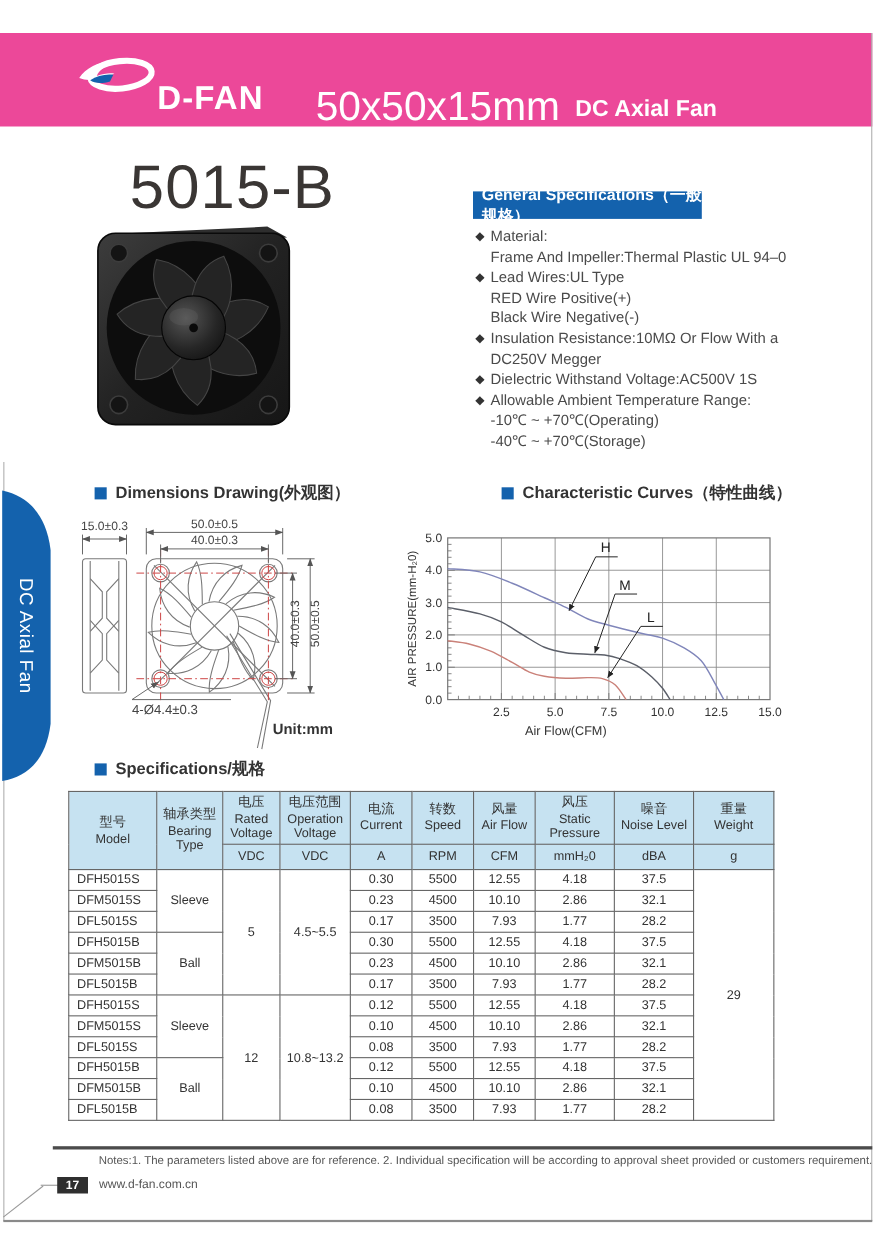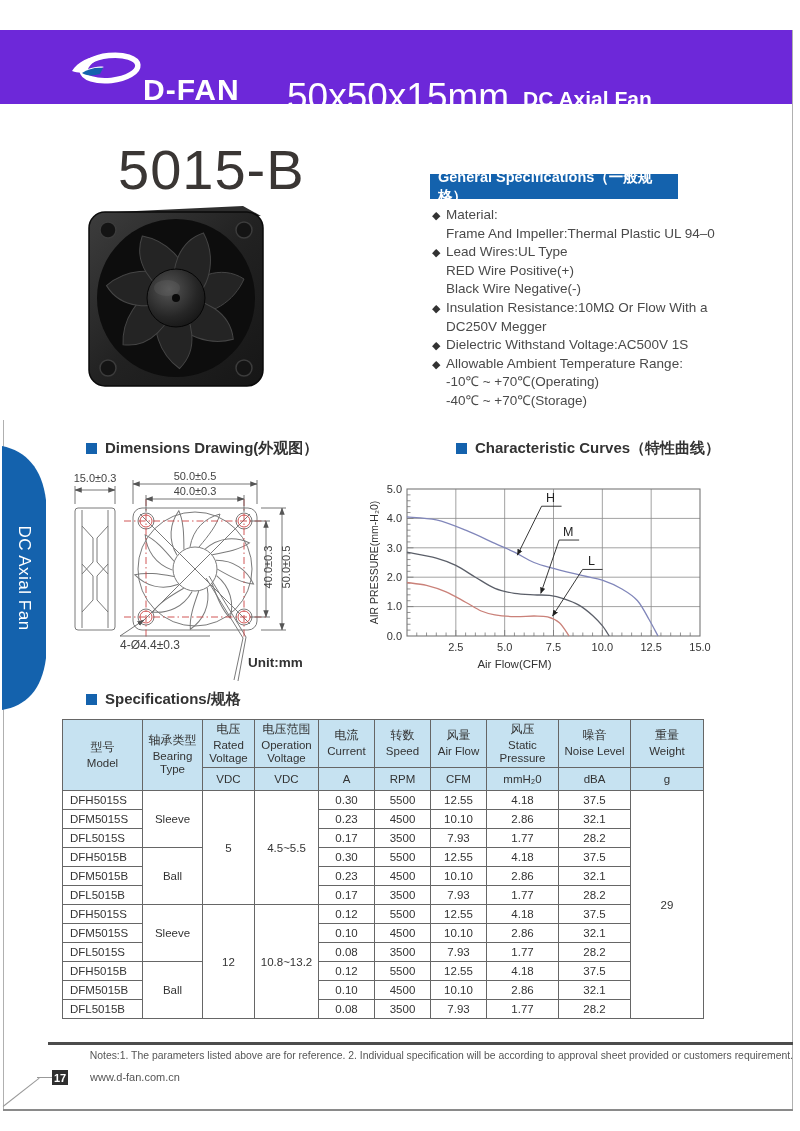--- a/index.html
+++ b/index.html
@@ -1,20 +1,20 @@
 <!DOCTYPE html>
 <html><head>
 <meta charset="utf-8">
 <style>
   * { margin:0; padding:0; box-sizing:border-box; }
   body { background:#e8e8e8; font-family:"Liberation Sans", sans-serif; }
   .page { position:relative; width:800px; height:1131px; background:#fff; margin:0 auto; overflow:hidden; }
 
   
-  .top-bar { position:absolute; left:0; top:30px; width:793px; height:74px; background:#6d28d9;
+  .top-bar { position:absolute; left:0; top:30px; width:793px; height:85px; background:#ec4899;
              display:flex; align-items:baseline; color:#fff; }
   .logo-wrap { position:absolute; left:70px; top:17px; }
   .brand { position:absolute; left:143px; top:60px; font-size:30px; font-weight:bold; letter-spacing:1px; line-height:0; }
   .size-title { position:absolute; left:287px; top:67px; font-size:37px; font-weight:normal; line-height:0; }
   .sub-title { position:absolute; left:523px; top:69px; font-size:21px; font-weight:bold; line-height:0; }
 
   
   .frame-right { position:absolute; left:792px; top:30px; width:1px; height:1080px; background:#b0b0b0; }
   .frame-left  { position:absolute; left:3px; top:420px; width:1px; height:690px; background:#b0b0b0; }
   .frame-bottom{ position:absolute; left:3px; top:1109px; width:790px; height:2px; background:#8a8a8a; }
@@ -26,21 +26,21 @@
   .side-tab { position:absolute; left:0; top:442px; width:52px; height:272px; }
   .side-tab-label { position:absolute; left:0; top:442px; width:48px; height:272px;
                     display:flex; align-items:center; justify-content:center; }
   .side-tab-label span { transform:rotate(90deg); white-space:nowrap; color:#fff; font-size:17px; letter-spacing:.5px; }
 
   
   .model-title { position:absolute; left:118px; top:137px; font-size:56px; color:#3a3634; letter-spacing:1px; }
   .fan-photo { position:absolute; left:85px; top:200px; }
 
   
-  .gs-header { position:absolute; left:430px; top:174px; width:248px; height:25px; background:#1462ad;
+  .gs-header { position:absolute; left:430px; top:174px; width:208px; height:25px; background:#1462ad;
                color:#fff; font-size:14.5px; font-weight:bold; display:flex; align-items:center; padding-left:8px; }
   .gs-list { position:absolute; left:432px; top:206px; width:350px; font-size:13.5px; color:#4a4a4a; line-height:18.6px; }
   .gs-line { display:flex; }
   .gs-bullet { width:14px; flex:0 0 14px; font-size:11px; color:#333; }
   .gs-line.cont { padding-left:14px; }
 
   
   .sec-head { position:absolute; display:flex; align-items:center; font-size:15px; font-weight:bold; color:#333;margin-left:28px; }
   .sec-square { width:11px; height:11px; background:#1462ad; margin-right:8px; flex:0 0 11px; }
   .sec-dims   { left:58px;  top:439px; }
@@ -58,21 +58,21 @@
   .spec-table .zh { font-size:12px; }
   .spec-table .en { font-size:11.5px; line-height:13px; padding:1px 2px 2px; }
   .spec-table .h1 { height:48px; }
   .spec-table .hu { height:23px; }
   .spec-table tbody tr { height:19px; }
   .spec-table td.model { text-align:left; padding-left:7px; }
 
   
   .notes-rule { position:absolute; left:48px; top:1042px; width:745px; height:3px; background:#4c4c4c; }
   .notes { position:absolute; left:48px; top:1050px; width:745px; font-size:10.4px; color:#555;text-align:right; }
-  .page-no { position:absolute; left:52px; top:1070px; width:16px; height:15px; background:#2f2f2f;
+  .page-no { position:absolute; left:52px; top:1070px; width:28px; height:15px; background:#2f2f2f;
              color:#fff; font-size:11px; font-weight:bold; display:flex; align-items:center; justify-content:center; }
   .site-url { position:absolute; left:90px; top:1071px; font-size:11px; color:#555; }
 </style>
 </head>
 <body>
 
 <div class="page">
 
   <div class="top-bar">
     <svg class="logo-wrap" width="72" height="42" viewBox="0 0 72 42">

